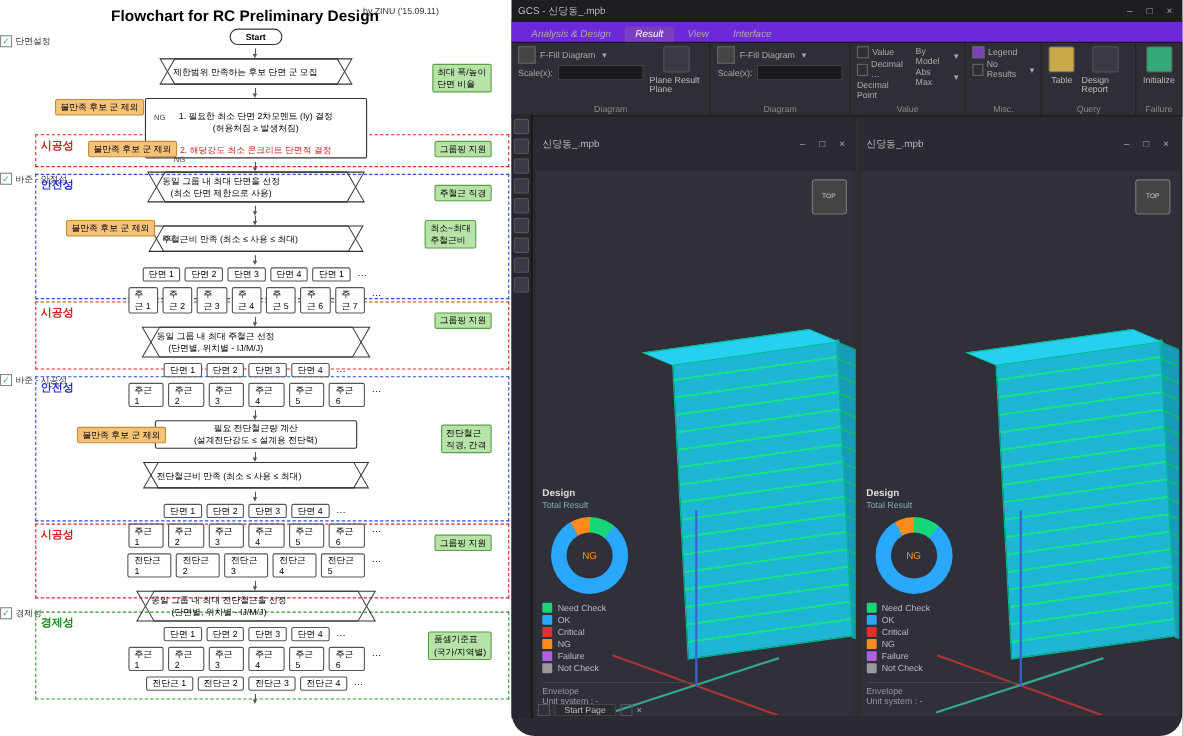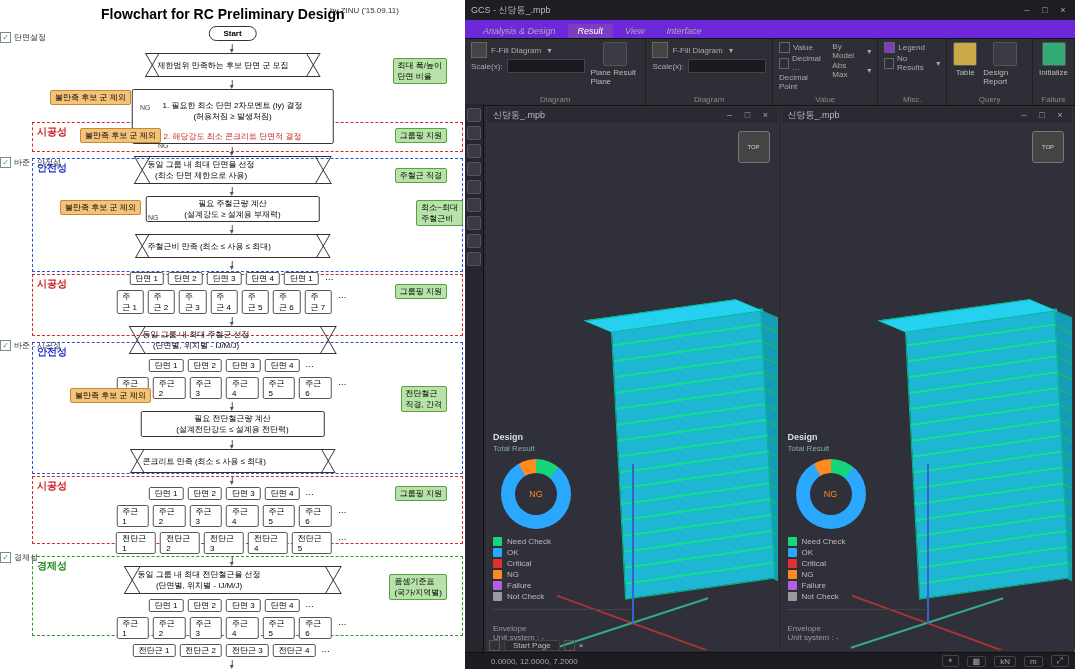--- a/index.html
+++ b/index.html
@@ -62,21 +62,21 @@
   .field{display:flex;gap:4px;align-items:center;}
   .field input,.field select{background:#1a1a20;border:1px solid #444;color:#bbb;font-size:8px;padding:0 3px;width:70px;height:12px;}
   .check{display:flex;gap:3px;align-items:center;}
 
   .workspace{position:absolute;top:104px;bottom:16px;left:0;right:0;display:flex;}
   .toolstrip{width:18px;background:#26262e;border-right:1px solid #111;display:flex;flex-direction:column;gap:4px;padding-top:4px;align-items:center;}
   .toolstrip .t{width:12px;height:12px;background:#3a3a46;border:1px solid #555;border-radius:2px;}
 
   .panes{flex:1;display:flex;gap:2px;padding:2px;}
   .pane{flex:1;background:#1d1d24;border:1px solid #333;display:flex;flex-direction:column;position:relative;}
-  .pane-title{height:16px;background:#2a2a33;display:flex;align-items:center;padding:0 6px;color:#bbb;font-size:9px;}
+  .pane-title{height:16px;background:#2a2a33;display:flex;align-items:center;padding:16px 6px;color:#bbb;font-size:9px;}
   .pane-title .spacer{flex:1;}
   .viewport{flex:1;position:relative;overflow:hidden;background:#30303a;}
 
   
   .axes{position:absolute;left:50%;bottom:26px;transform:translateX(-50%);}
   .axes::before,.axes::after,.axes .z{content:"";position:absolute;}
   .ax{position:absolute;width:2px;background:linear-gradient(#999,#444);}
   .ax.x{width:160px;height:2px;background:#a33;bottom:0;left:-80px;transform:rotate(20deg);}
   .ax.y{width:160px;height:2px;background:#3a8;bottom:0;left:-80px;transform:rotate(-18deg);}
   .ax.z{width:2px;height:160px;background:#36c;bottom:0;left:0;}
@@ -91,21 +91,21 @@
 
   .design-panel{position:absolute;left:6px;bottom:8px;width:140px;color:#bbb;font-size:8px;}
   .design-panel h5{margin:0 0 2px;font-size:9px;color:#ddd;}
   .donut{width:70px;height:70px;border-radius:50%;margin:6px 0 8px 8px;
          background:conic-gradient(#17d67a 0 40deg,#2aa8ff 40deg 330deg,#ff8b1f 330deg 360deg);
          display:flex;align-items:center;justify-content:center;}
   .donut .hole{width:42px;height:42px;border-radius:50%;background:#30303a;display:flex;align-items:center;justify-content:center;color:#ff8b1f;font-size:9px;}
   .legend{display:flex;flex-direction:column;gap:2px;}
   .legend .row{display:flex;gap:5px;align-items:center;}
   .sw{width:9px;height:9px;border-radius:1px;}
-  .envelope{margin-top:8px;font-size:8px;color:#999;border-top:1px solid #444;padding-top:14px;}
+  .envelope{margin-top:8px;font-size:8px;color:#999;border-top:1px solid #444;padding-top:3px;}
 
   .bottom-tabs{position:absolute;left:24px;bottom:0;height:16px;display:flex;align-items:center;gap:4px;font-size:8px;color:#bbb;}
   .bottom-tabs .tab{background:#2a2a33;border:1px solid #444;padding:0 8px;border-radius:2px 2px 0 0;}
   .bottom-tabs .ico{width:9px;height:9px;border:1px solid #555;}
 
   .statusbar{position:absolute;left:0;right:0;bottom:0;height:16px;background:#1c1c22;border-top:1px solid #111;display:flex;align-items:center;justify-content:flex-end;padding:0 6px;gap:8px;color:#aaa;font-size:8px;}
   .statusbar .seg{border:1px solid #444;padding:0 5px;border-radius:2px;}
   .statusbar .coords{margin-right:auto;margin-left:20px;}
 </style>
 </head>
@@ -160,22 +160,20 @@
       <div class="arrow-v"></div>
       <div class="node process" style="width:188px">
         <span>1. 필요한 최소 단면 2차모멘트 (Iy) 결정
 (허용처짐 ≥ 발생처짐)</span><br>
         <span class="red-text">2. 해당강도 최소 콘크리트 단면적 결정</span>
       </div>
       <div class="arrow-v"></div>
       <div class="node decision" style="width:170px;height:26px"><span>동일 그룹 내 최대 단면을 선정
 (최소 단면 제한으로 사용)</span></div>
       <div class="arrow-v"></div>
-      <div class="node process" style="width:160px">필요 주철근량 계산
-(설계강도 ≥ 설계용 부재력)</div>
       <div class="arrow-v"></div>
       <div class="node decision" style="width:170px"><span>주철근비 만족 (최소 ≤ 사용 ≤ 최대)</span></div>
       <div class="arrow-v"></div>
       <div class="row-boxes">
         <span class="cell">단면 1</span>
           <span class="cell">단면 2</span>
           <span class="cell">단면 3</span>
           <span class="cell">단면 4</span>
           <span class="cell">단면 1</span>
           <span class="dots">…</span>
@@ -206,21 +204,21 @@
           <span class="cell">주근 3</span>
           <span class="cell">주근 4</span>
           <span class="cell">주근 5</span>
           <span class="cell">주근 6</span>
           <span class="dots">…</span>
       </div>
       <div class="arrow-v"></div>
       <div class="node process" style="width:170px">필요 전단철근량 계산
 (설계전단강도 ≤ 설계용 전단력)</div>
       <div class="arrow-v"></div>
-      <div class="node decision" style="width:180px"><span>콘크리트 만족 (최소 ≤ 사용 ≤ 최대)</span></div>
+      <div class="node decision" style="width:180px"><span>전단철근비 만족 (최소 ≤ 사용 ≤ 최대)</span></div>
       <div class="arrow-v"></div>
       <div class="row-boxes">
         <span class="cell">단면 1</span>
           <span class="cell">단면 2</span>
           <span class="cell">단면 3</span>
           <span class="cell">단면 4</span>
           <span class="dots">…</span>
       </div>
       <div class="row-boxes">
         <span class="cell">주근 1</span>
@@ -272,21 +270,21 @@
     <div class="side tag-green" style="top:58px;right:18px">최대 폭/높이
 단면 비율</div>
     <div class="side tag-orange" style="top:90px;left:50px">불만족 후보 군 제외</div>
     <div class="tiny-ng" style="top:104px;left:140px">NG</div>
     <div class="side tag-orange" style="top:128px;left:80px">불만족 후보 군 제외</div>
     <div class="tiny-ng" style="top:142px;left:158px">NG</div>
     <div class="side tag-green" style="top:128px;right:18px">그룹핑 지원</div>
     <div class="side tag-green" style="top:168px;right:18px">주철근 직경</div>
     <div class="side tag-orange" style="top:200px;left:60px">불만족 후보 군 제외</div>
     <div class="tiny-ng" style="top:214px;left:148px">NG</div>
-    <div class="side tag-green" style="top:200px;right:2px">최소~최대
+    <div class="side tag-green" style="top:200px;right:32px">최소~최대
 주철근비</div>
     <div class="side tag-green" style="top:284px;right:18px">그룹핑 지원</div>
     <div class="side tag-orange" style="top:388px;left:70px">불만족 후보 군 제외</div>
     <div class="side tag-green" style="top:386px;right:18px">전단철근
 직경, 간격</div>
     <div class="side tag-green" style="top:486px;right:18px">그룹핑 지원</div>
     <div class="side tag-green" style="top:574px;right:18px">품셈기준표
 (국가/지역별)</div>
   </div>
 
@@ -523,22 +521,14 @@
         </div>
       </div>
       <div class="bottom-tabs">
         <span class="ico"></span>
         <span class="tab">Start Page</span>
         <span class="ico"></span>
         <span>×</span>
       </div>
     </div>
 
-    <div class="statusbar">
-      <span class="coords">0.0000, 12.0000, 7.2000</span>
-      <span class="seg">⌖</span>
-      <span class="seg">▦</span>
-      <span class="seg">kN</span>
-      <span class="seg">m</span>
-      <span class="seg">⤢</span>
-    </div>
   </div>
 </div>
 
 </body></html>

